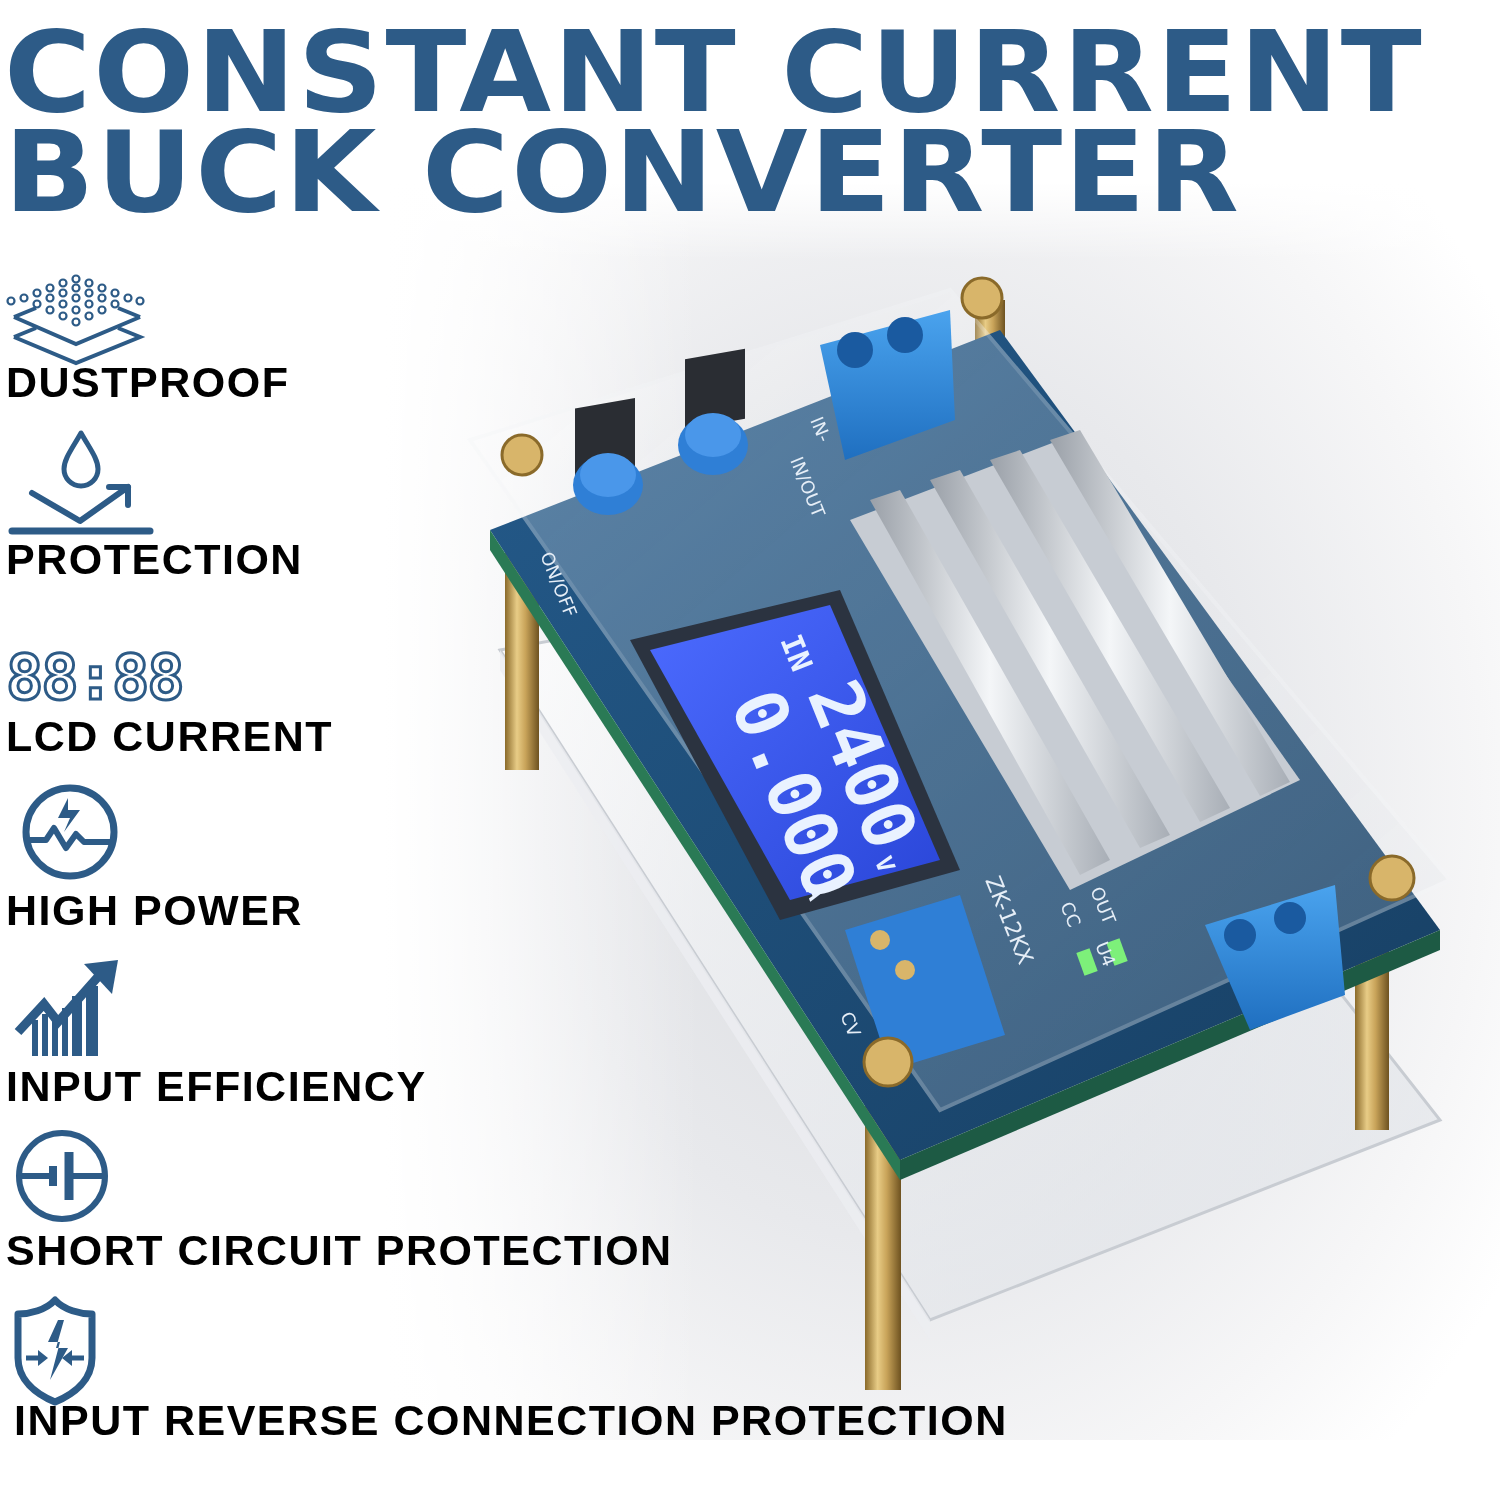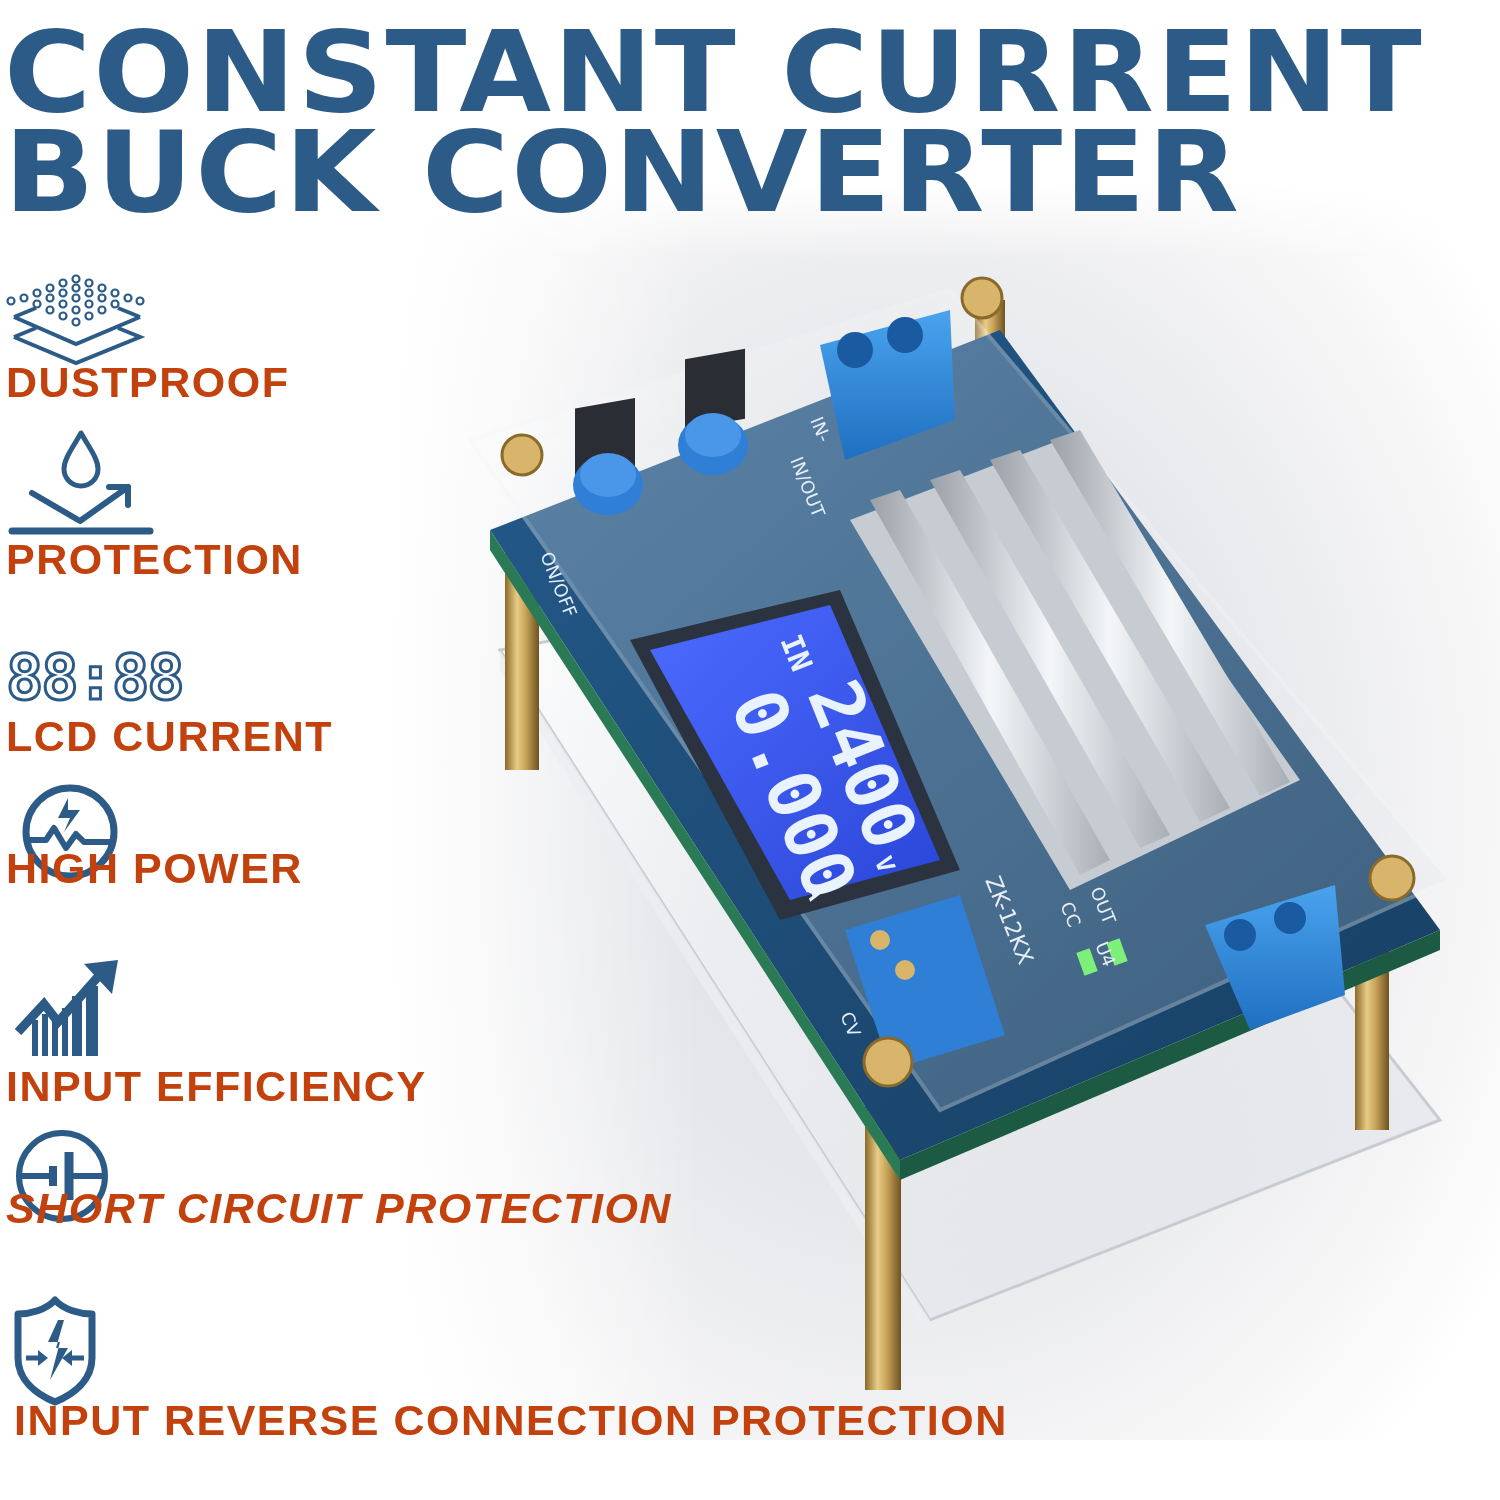--- a/index.html
+++ b/index.html
@@ -24,21 +24,21 @@
       font-family: "DejaVu Sans", sans-serif; font-weight: bold;
       font-size: 112px; line-height: 100px; letter-spacing: 2px;
       color: #2d5b87; transform: scaleX(1.06); transform-origin: left top;
     }
     .title span { display: block; }
 
     .feature-icon { position: absolute; left: 6px; color: #2d5b87; }
     .feature-label {
       position: absolute; left: 6px; margin: 0;
       font-family: "Liberation Sans", sans-serif; font-weight: bold;
-      font-size: 43px; letter-spacing: 1.5px; color: #c2410c; white-space: nowrap;
+      font-size: 43px; letter-spacing: 1.5px; color: #000000; white-space: nowrap;
     }
 
     
     .product { position: absolute; left: 420px; top: 250px; width: 1080px; height: 1200px; }
   </style>
 </head>
 <body>
 
 <div class="bg-white-left"></div>
 <div class="bg-white-top"></div>
@@ -223,42 +223,42 @@
 <div class="feature-icon" style="top:648px; font-family:'DejaVu Sans Mono', monospace; font-size:62px; line-height:60px; letter-spacing:-2px; font-weight:bold;text-align:center; -webkit-text-stroke:0;">
   <span style="color:transparent; -webkit-text-stroke:3px #2d5b87;">88:88</span>
 </div>
 <p class="feature-label" style="top:712px;">LCD CURRENT</p>
 
 <svg class="feature-icon" style="top:782px; left:20px; width:100px; height:100px;" viewBox="0 0 100 100" fill="none" stroke="currentColor" stroke-width="7">
   <circle cx="50" cy="50" r="44"></circle>
   <path d="M8 58 H26 L34 46 L46 66 L56 52 L64 60 H92" stroke-width="6" stroke-linejoin="round"></path>
   <path d="M48 16 L38 36 H50 L44 50 L60 28 H48 Z" fill="currentColor" stroke="none"></path>
 </svg>
-<p class="feature-label" style="top:844px;">HIGH POWER</p>
+<p class="feature-label" style="top:886px;">HIGH POWER</p>
 
 <svg class="feature-icon" style="top:958px; left:14px; width:110px; height:100px;" viewBox="0 0 110 100" fill="currentColor">
   <rect x="18" y="62" width="6" height="36"></rect>
   <rect x="28" y="56" width="6" height="42"></rect>
   <rect x="38" y="62" width="6" height="36"></rect>
   <rect x="48" y="50" width="6" height="48"></rect>
   <rect x="58" y="38" width="10" height="60"></rect>
   <rect x="72" y="28" width="12" height="70"></rect>
   <polyline points="4,74 30,46 44,64 90,12" fill="none" stroke="currentColor" stroke-width="9" stroke-linejoin="miter"></polyline>
   <polygon points="70,6 104,2 98,36"></polygon>
 </svg>
 <p class="feature-label" style="top:1062px;">INPUT EFFICIENCY</p>
 
 <svg class="feature-icon" style="top:1126px; left:12px; width:100px; height:100px;" viewBox="0 0 100 100" fill="none" stroke="currentColor" stroke-width="6">
   <circle cx="50" cy="50" r="43"></circle>
   <line x1="8" y1="50" x2="40" y2="50"></line>
   <line x1="60" y1="50" x2="92" y2="50"></line>
   <line x1="41" y1="40" x2="41" y2="60" stroke-width="8"></line>
   <line x1="57" y1="26" x2="57" y2="74" stroke-width="9"></line>
 </svg>
-<p class="feature-label" style="top:1184px;font-style:italic;">SHORT CIRCUIT PROTECTION</p>
+<p class="feature-label" style="top:1226px;">SHORT CIRCUIT PROTECTION</p>
 
 <svg class="feature-icon" style="top:1296px; left:10px; width:90px; height:110px;" viewBox="0 0 90 110" fill="none" stroke="currentColor" stroke-width="7">
   <path d="M45 4 C36 14 20 18 8 18 V62 C8 84 26 98 45 106 C64 98 82 84 82 62 V18 C70 18 54 14 45 4 Z" stroke-linejoin="round"></path>
   <path d="M48 24 L38 46 H50 L40 84 L58 52 H46 L54 24 Z" fill="currentColor" stroke="none"></path>
   <line x1="16" y1="62" x2="34" y2="62" stroke-width="5"></line>
   <polygon points="28,54 38,62 28,70" fill="currentColor" stroke="none"></polygon>
   <line x1="56" y1="62" x2="74" y2="62" stroke-width="5"></line>
   <polygon points="62,54 52,62 62,70" fill="currentColor" stroke="none"></polygon>
 </svg>
 <p class="feature-label" style="top:1396px;margin-left:8px;">INPUT REVERSE CONNECTION PROTECTION</p>

